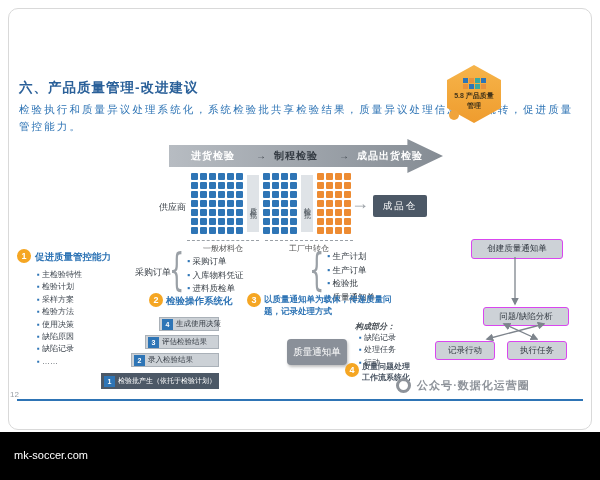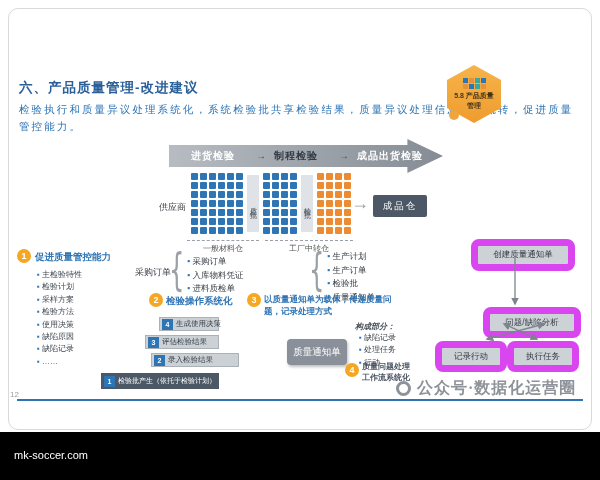--- a/index.html
+++ b/index.html
@@ -70,44 +70,44 @@
       white-space:normal;}
   #p1list{left:28px;top:260px;font-size:8px;color:#3f4750;line-height:1.55;}
 
   .step{background:#ccd1d6;border:1px solid #aab1b8;display:flex;align-items:center;gap:3px;
         padding-left:2px;box-sizing:border-box;}
   .step .num{width:11px;height:11px;background:var(--accent-blue,#2e75b6);color:#fff;font-size:7px;
              font-weight:bold;display:flex;align-items:center;justify-content:center;flex:0 0 11px;}
   .step .lbl{font-size:7.5px;color:#343b43;white-space:nowrap;}
   #s4{left:150px;top:308px;width:60px;height:14px;}
   #s3{left:136px;top:326px;width:74px;height:14px;}
-  #s2{left:122px;top:344px;width:88px;height:14px;margin-left:20px;}
+  #s2{left:122px;top:344px;width:88px;height:14px;}
   #s1{left:92px;top:364px;width:118px;height:16px;background:var(--dark-slate,#4c5866);border-color:var(--dark-slate,#4c5866);}
   #s1 .lbl{color:#fff;font-size:7px;}
 
   .notice{left:278px;top:330px;width:60px;height:26px;background:#8a9099;color:#fff;font-size:9.5px;
           display:flex;align-items:center;justify-content:center;border-radius:4px;
           box-shadow:1px 2px 3px rgba(0,0,0,.25);}
   .comp-label{left:346px;top:312px;font-size:8px;color:#4a5158;font-weight:bold;font-style:italic;}
   #complist{left:350px;top:323px;font-size:8px;color:#3f4750;line-height:1.55;}
 
-  .fbox{background:#cdd2d7;border:7px solid #d946ef;border-radius:8px;color:#343b43;font-size:8.5px;
+  .fbox{background:#cdd2d7;border:1px solid #d946ef;border-radius:3px;color:#343b43;font-size:8.5px;
         display:flex;align-items:center;justify-content:center;white-space:nowrap;}
   #fb1{left:462px;top:230px;width:90px;height:18px;}
   #fb2{left:474px;top:298px;width:84px;height:17px;}
   #fb3{left:426px;top:332px;width:58px;height:17px;}
   #fb4{left:498px;top:332px;width:58px;height:17px;}
   #flow-svg{left:420px;top:246px;width:150px;height:100px;}
 
   .rule{left:8px;top:390px;width:566px;height:2px;background:var(--body-blue,#2e74b5);}
   .pagenum{left:1px;top:381px;font-size:8px;color:#9aa0a6;}
 
   .watermark{position:absolute;left:396px;top:378px;display:flex;align-items:center;gap:6px;z-index:5;}
   .wm-logo{width:9px;height:9px;border:3.5px solid #8e939a;border-radius:50%;}
-  .wm-text{font-size:16px;font-weight:bold;color:#8e939a;letter-spacing:1px;font-family:Liberation Serif, serif;}
+  .wm-text{font-size:11px;font-weight:bold;color:#8e939a;letter-spacing:1px;font-family:Liberation Serif, serif;}
 
   .footer{position:absolute;left:0;top:432px;width:600px;height:48px;background:#000;}
   .footer-text{position:absolute;left:14px;top:0;line-height:46px;color:#fff;font-size:11px;}
 </style>
 </head>
 <body>
 
 <div class="canvas">
   <div class="slide">
 

